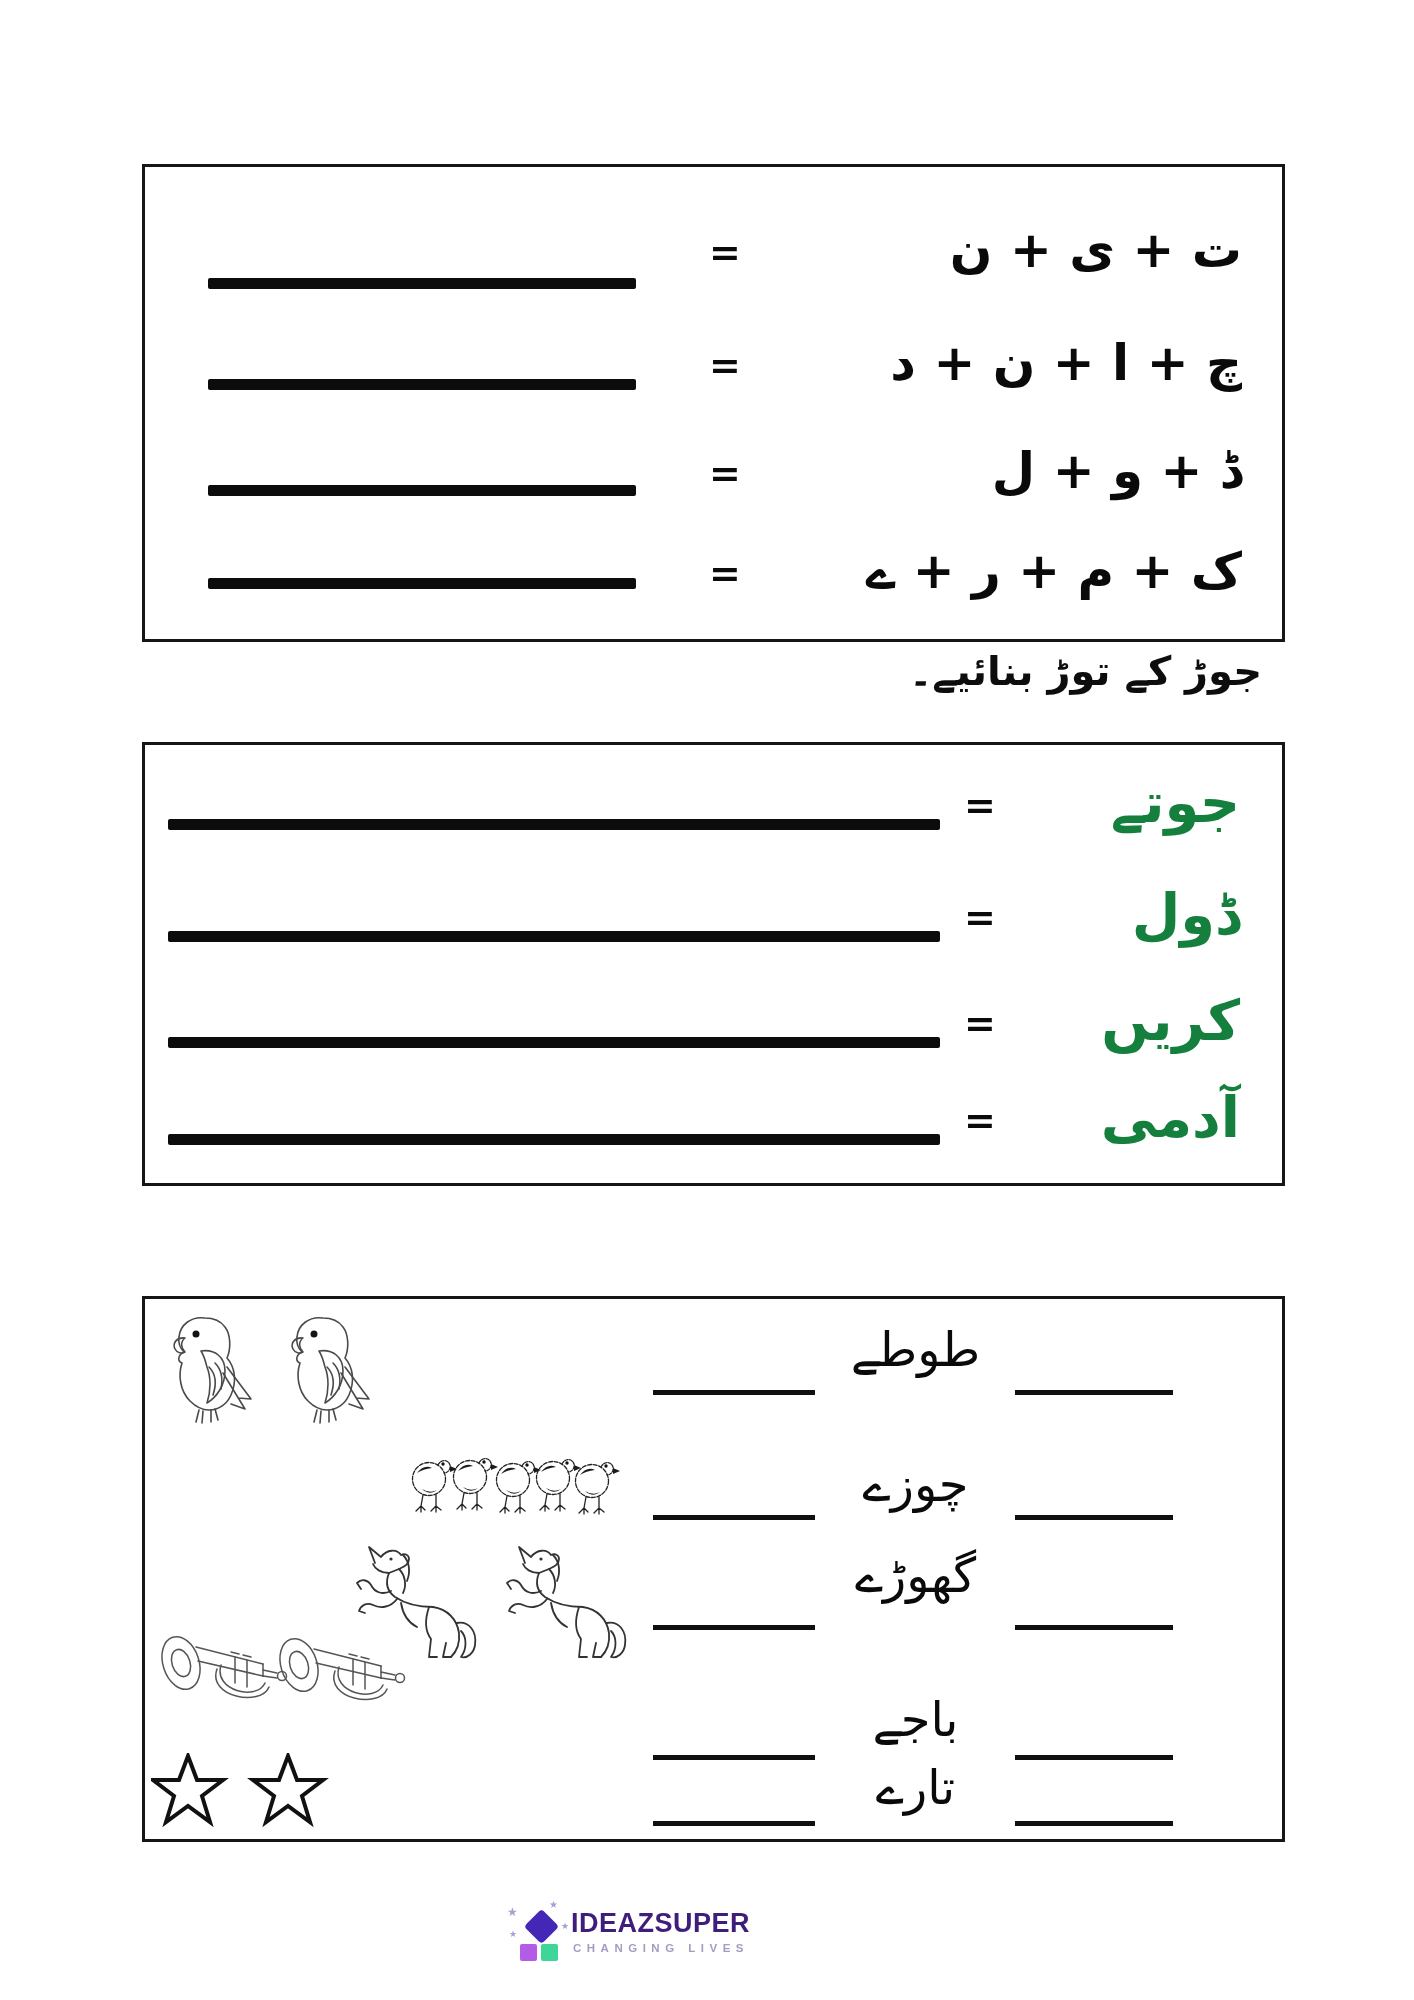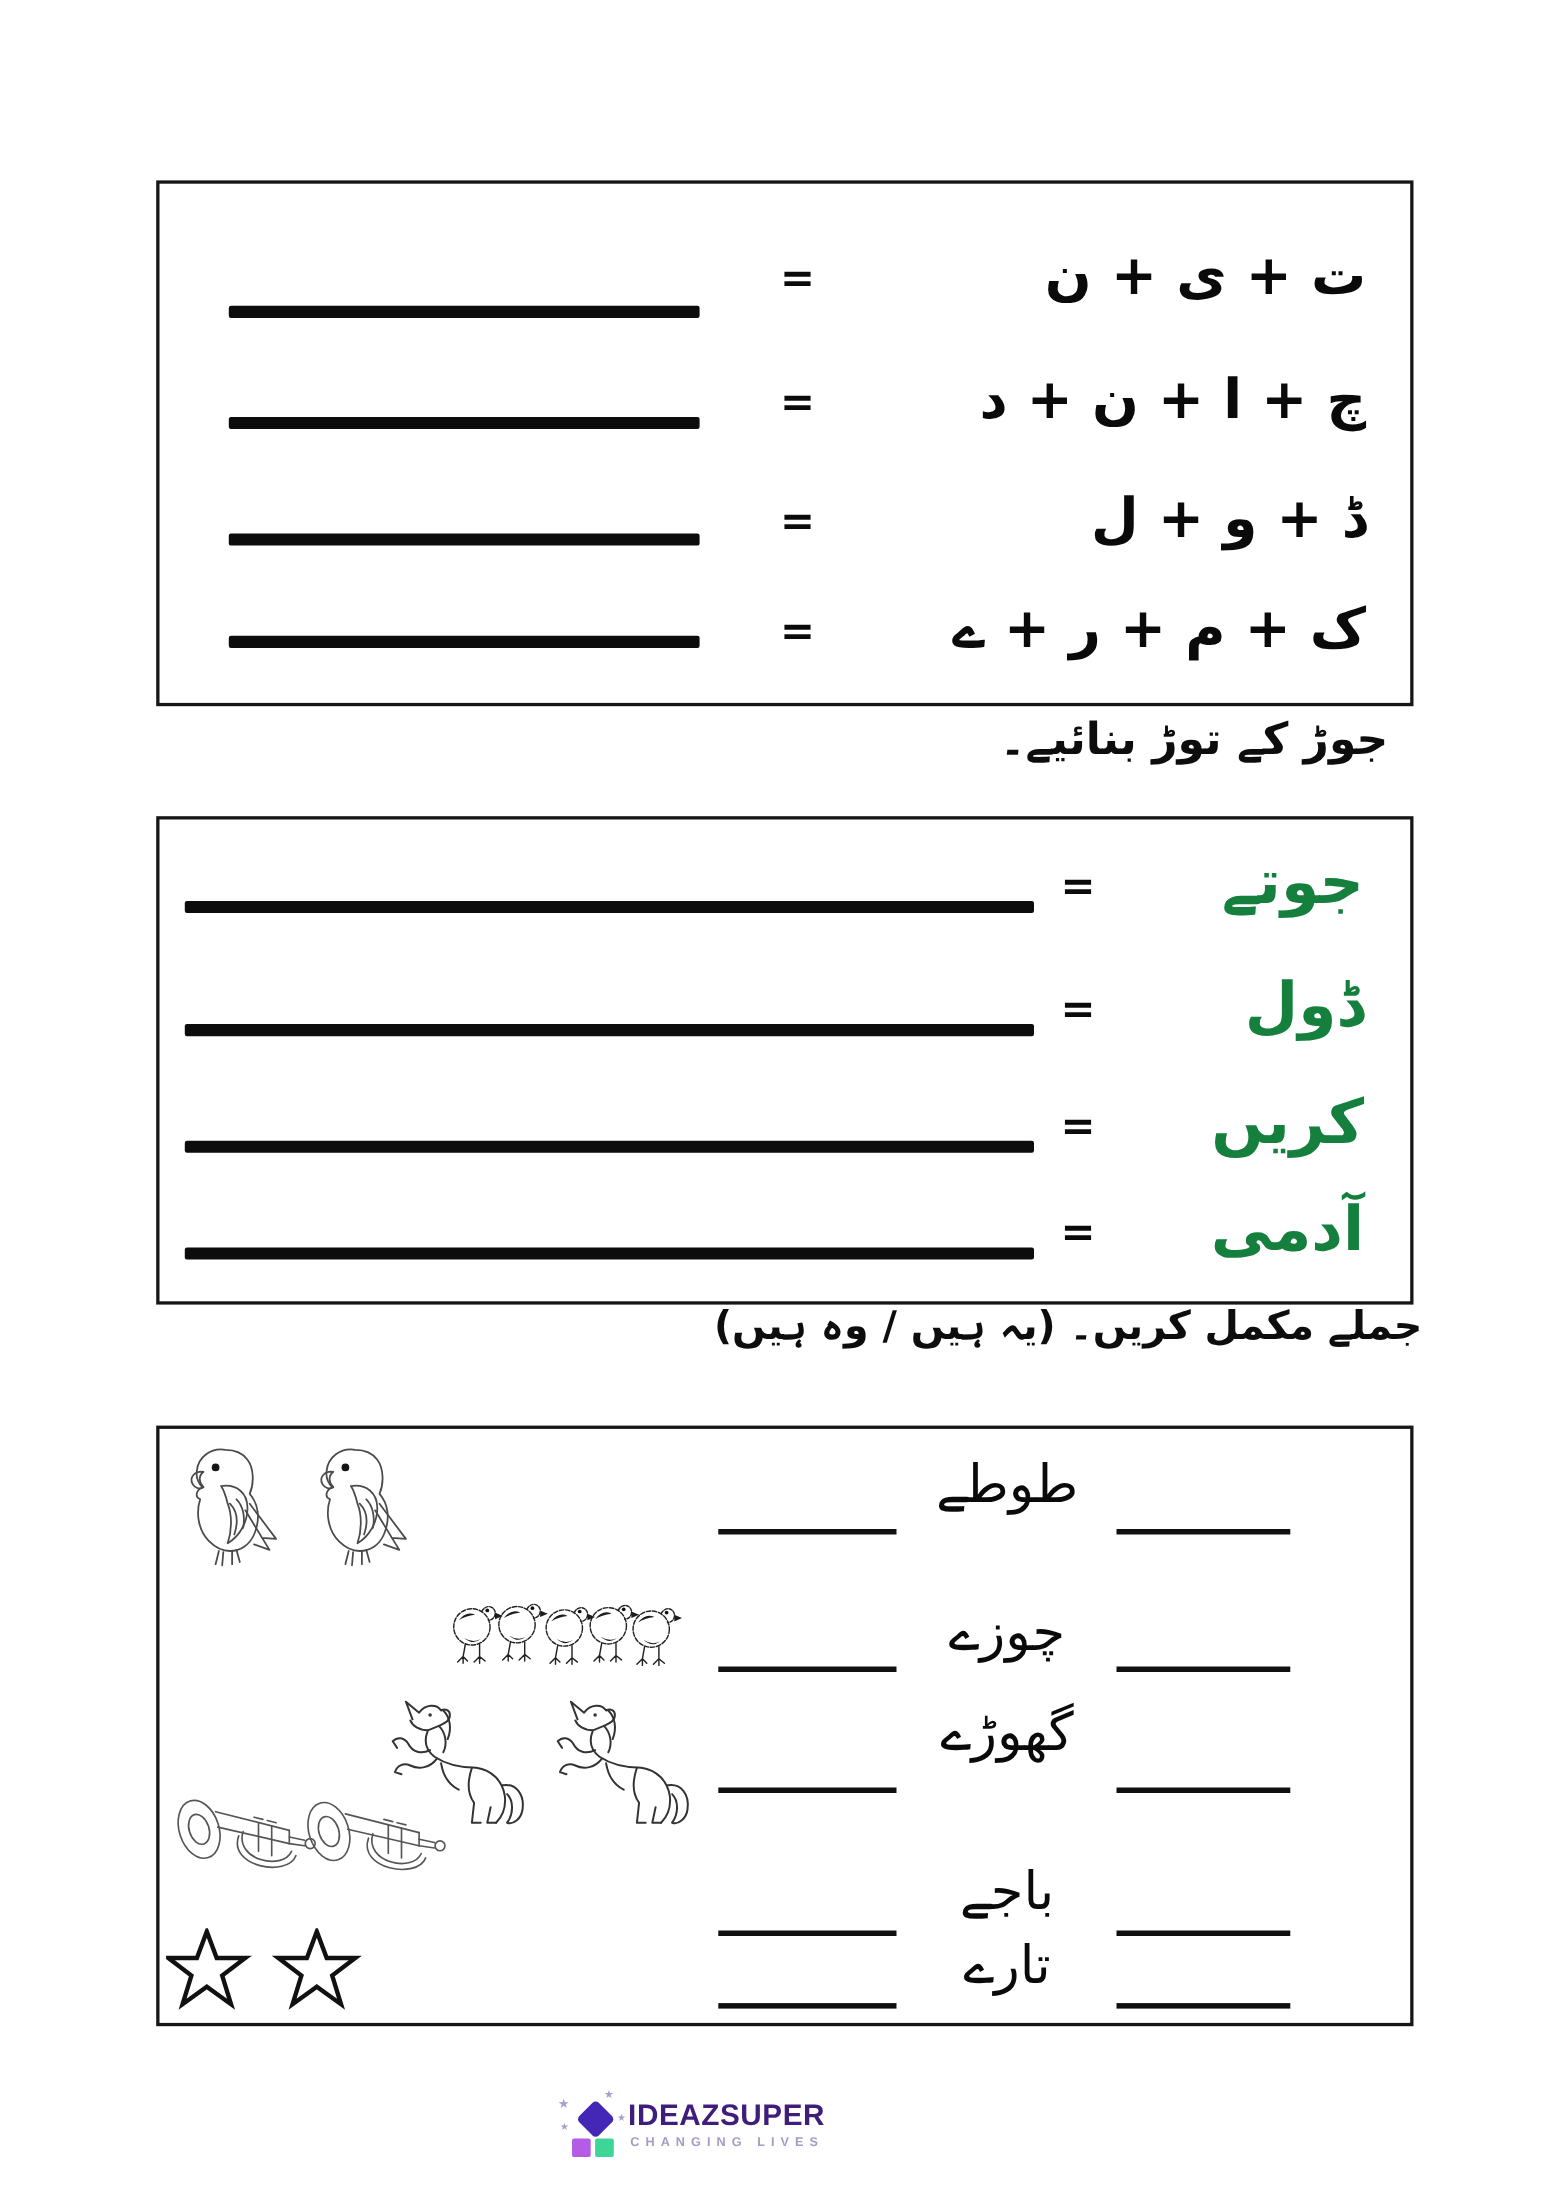--- a/index.html
+++ b/index.html
@@ -102,21 +102,20 @@
       <div class="thickline" style="left:23px;top:292px;width:772px;"></div>
     </div>
 
     <div>
       <div class="word" style="right:42px;top:331px;">آدمی</div>
       <div class="eq" style="left:805px;top:351px;">=</div>
       <div class="thickline" style="left:23px;top:389px;width:772px;"></div>
     </div>
   </div>
 
-  <div class="heading urdu" style="right:121px;top:1184px;font-size:36px;">جملے مکمل کریں۔ (یہ ہیں / وہ ہیں)</div>
 
   <div class="wbox" style="left:142px;top:1296px;width:1143px;height:546px;">
 
     <div>
       <div class="thinline" style="left:508px;top:91px;width:162px;"></div>
       <div class="cword" style="left:673px;top:14px;">طوطے</div>
       <div class="thinline" style="left:870px;top:91px;width:158px;"></div>
     </div>
 
     <div>

